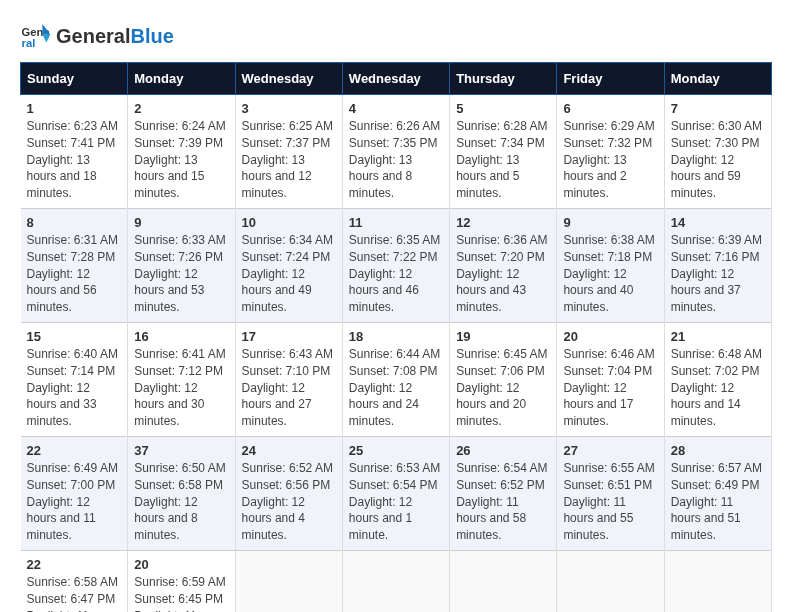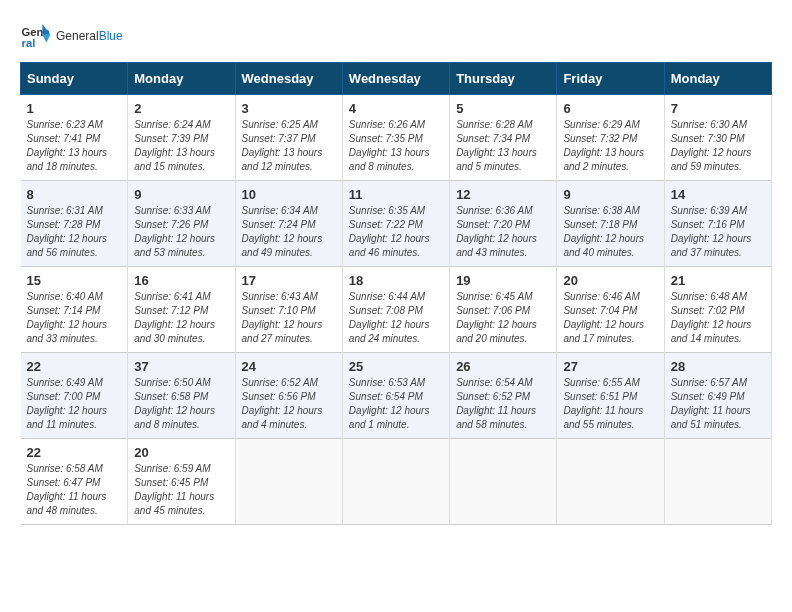--- a/index.html
+++ b/index.html
@@ -36,21 +36,21 @@
     .location {
       font-size: 14px;
       color: #555;
     }
     table {
       width: 100%;
       border-collapse: collapse;
       font-size: 11px;
     }
     thead tr th {
-      background-color: #0c4a6e;
+      background-color: #0f172a;
       color: #fff;
       padding: 8px 6px;
       text-align: left;
       font-size: 13px;
       font-weight: bold;
       border: 1px solid #1a5a9a;
     }
     tbody tr {
       border-bottom: 1px solid #ccc;
     }
@@ -68,42 +68,41 @@
       min-height: 80px;
     }
     .day-number {
       font-size: 13px;
       font-weight: bold;
       color: #333;
       display: block;
       margin-bottom: 2px;
     }
     .day-info {
-      font-size: 10px;
+      font-size: 12px;
       color: #444;
       line-height: 1.4;
-      font-style: italic;
     }
     .empty-cell {
       background: #f9f9f9;
     }
   </style>
 </head>
 <body>
 
 <div class="header">
   <div class="logo">
     <svg class="logo-icon" viewBox="0 0 40 40" xmlns="http://www.w3.org/2000/svg">
       <text x="2" y="20" font-size="14" font-weight="bold" fill="#333">Gene</text>
       <text x="2" y="34" font-size="14" font-weight="bold" fill="#1a75c4">ral</text>
       <polygon points="28,5 38,18 28,18" fill="#1a75c4"></polygon>
       <polygon points="28,18 38,18 33,28" fill="#2a9fd4"></polygon>
     </svg>
     <div>
-      <div style="font-size:12px;font-weight:normal;color:#333;">General<span style="color:#1a75c4;">Blue</span></div>
+      <div style="font-size:20px;font-weight:bold;color:#333;">General<span style="color:#1a75c4;">Blue</span></div>
     </div>
   </div>
   <div class="title-block">
     <div class="month-title"></div>
     <div class="location"></div>
   </div>
 </div>
 
 <table>
   <thead>

